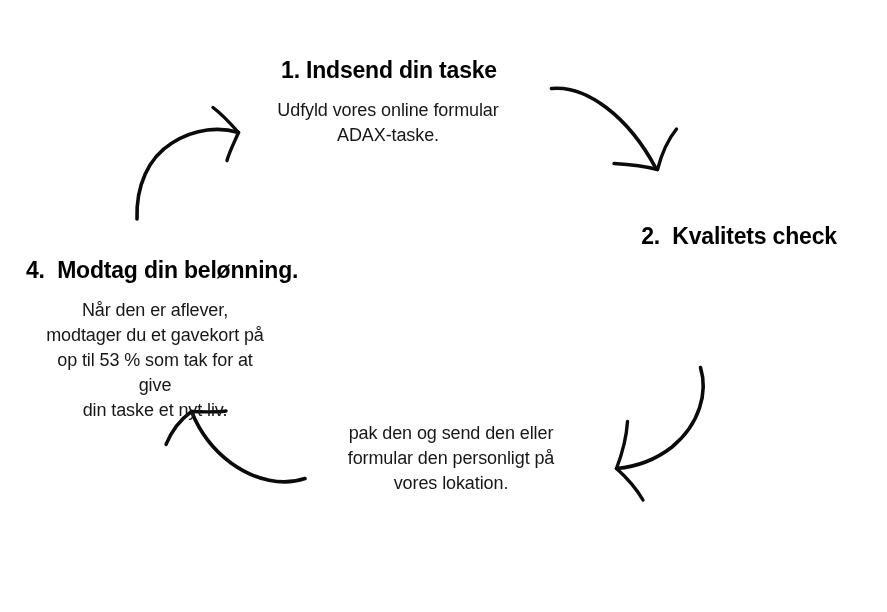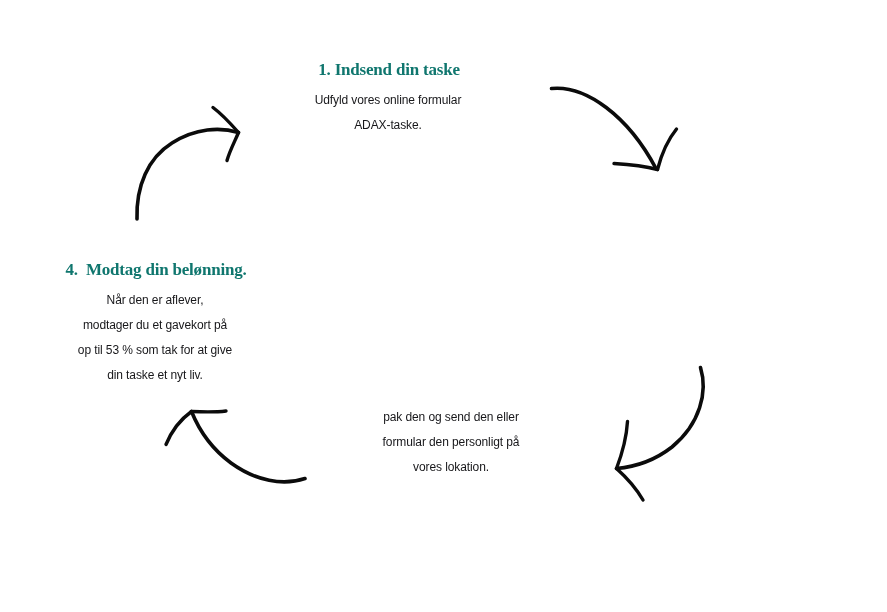--- a/index.html
+++ b/index.html
@@ -26,34 +26,33 @@
     width: 887px;
     height: 612px;
     pointer-events: none;
   }
   .step {
     position: absolute;
     text-align: center;
   }
   .step-title {
     font-weight: bold;
-    font-size: 17px;
+    font-size: 23px;
     line-height: 24px;
     letter-spacing: -0.2px;
-    color: #0f766e;
+    color: #000000;
     margin: 0 0 6px 0;
     white-space: pre;
-    font-family: Liberation Serif, serif;
   }
   .step-body {
-    font-size: 12px;
+    font-size: 18px;
     line-height: 25px;
     letter-spacing: -0.1px;
     color: #17171a;
-    margin: 0;
+    margin: 16px;
   }
   .step-body span {
     display: block;
   }
 
   
   #step-1 { left: 248px; top: 58px;  width: 280px; }
   #step-2 { left: 592px; top: 224px; width: 288px; }
   #step-3 { left: 322px; top: 405px; width: 258px; }
   #step-4 { left: 24px;   top: 258px; width: 262px; }
@@ -99,20 +98,21 @@
 
   <div class="step" id="step-1">
     <p class="step-title">1. Indsend din taske</p>
     <p class="step-body">
       <span>Udfyld vores online formular</span>
       <span>ADAX-taske.</span>
     </p>
   </div>
 
   <div class="step" id="step-2">
+    <p class="step-title">2.  Kvalitets check</p>
   </div>
 
   <div class="step" id="step-3">
     <p class="step-body">
       <span>pak den og send den eller</span>
       <span>formular den personligt på</span>
       <span>vores lokation.</span>
     </p>
   </div>
 

